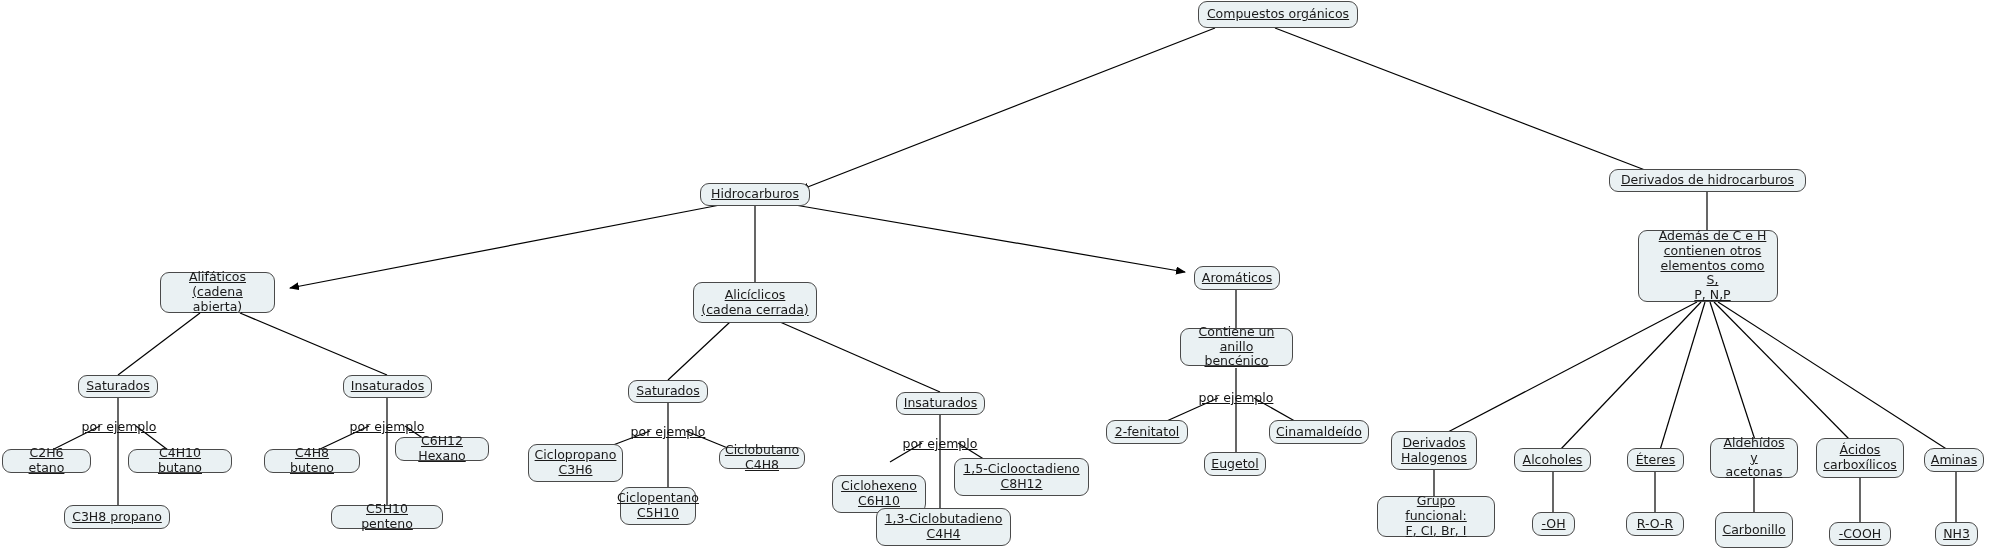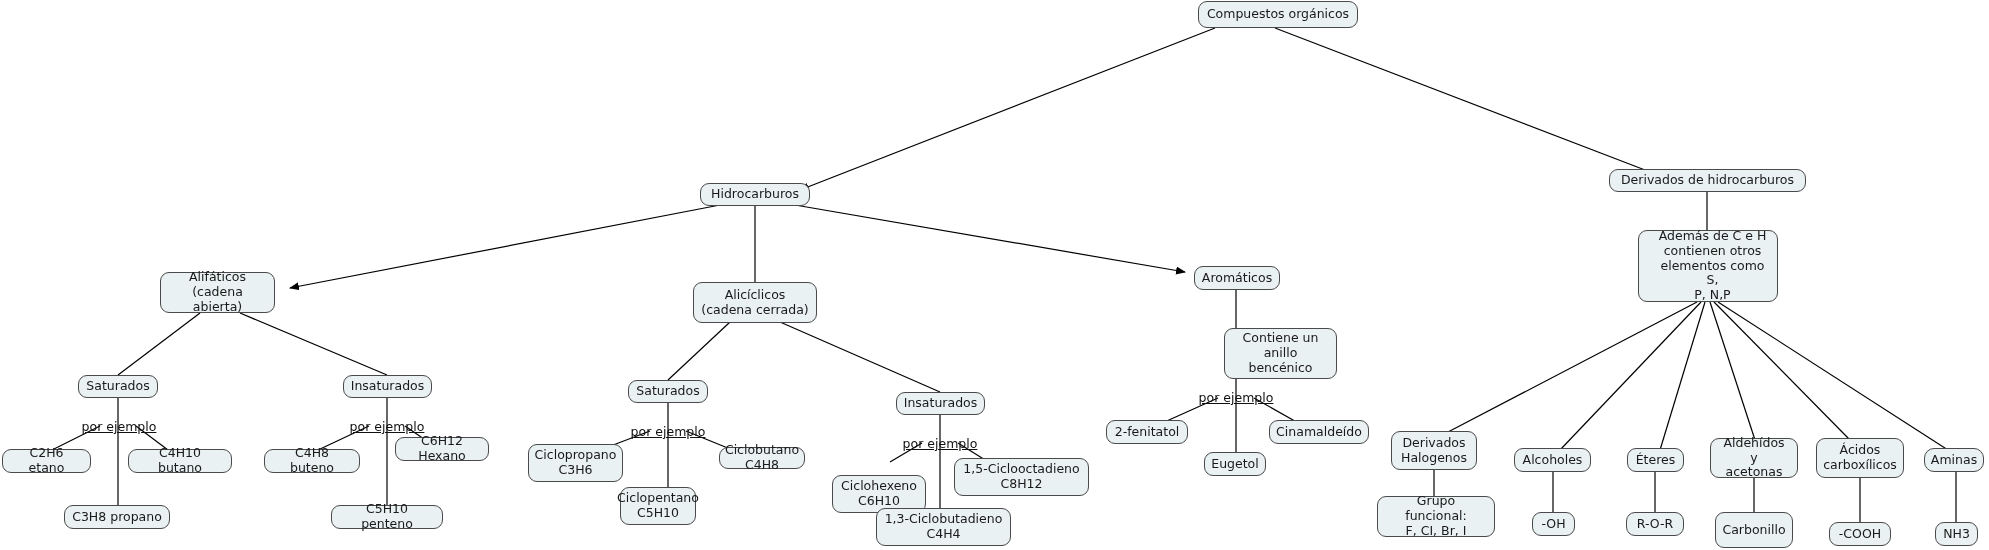--- a/index.html
+++ b/index.html
@@ -14,20 +14,21 @@
     border-radius:9px;
     color:#1a1a1a;
     display:flex;
     align-items:center;
     justify-content:center;
     text-align:center;
     line-height:1.18;
     padding:2px 7px;
     white-space:pre-line;
     font-size:12.5px;
+    text-decoration:underline;
   }
   .edge-label{
     position:absolute;
     color:#111111;
     font-size:12.5px;
     white-space:nowrap;
     background:transparent;
     text-align:center;
     text-decoration:underline;
   }
@@ -109,21 +110,21 @@
 contienen otros
 elementos como S,
 P, N,P</div>
 
   <div class="node" style="left:160px;top:272px;width:115px;height:41px;">Alifáticos
 (cadena abierta)</div>
   <div class="node" style="left:693px;top:282px;width:124px;height:41px;">Alicíclicos
 (cadena cerrada)</div>
   <div class="node" style="left:1194px;top:266px;width:86px;height:24px;">Aromáticos</div>
 
-  <div class="node" style="left:1224px;top:328px;width:113px;height:51px;">Contiene un
+  <div class="node" style="left:1180px;top:328px;width:113px;height:38px;">Contiene un
 anillo bencénico</div>
 
   <div class="node" style="left:78px;top:375px;width:80px;height:23px;">Saturados</div>
   <div class="node" style="left:343px;top:375px;width:89px;height:23px;">Insaturados</div>
 
   <div class="node" style="left:628px;top:380px;width:80px;height:23px;">Saturados</div>
   <div class="node" style="left:896px;top:392px;width:89px;height:23px;">Insaturados</div>
 
   <div class="edge-label" style="left:59px;top:419px;width:120px;">por ejemplo</div>
   <div class="edge-label" style="left:327px;top:419px;width:120px;">por ejemplo</div>

